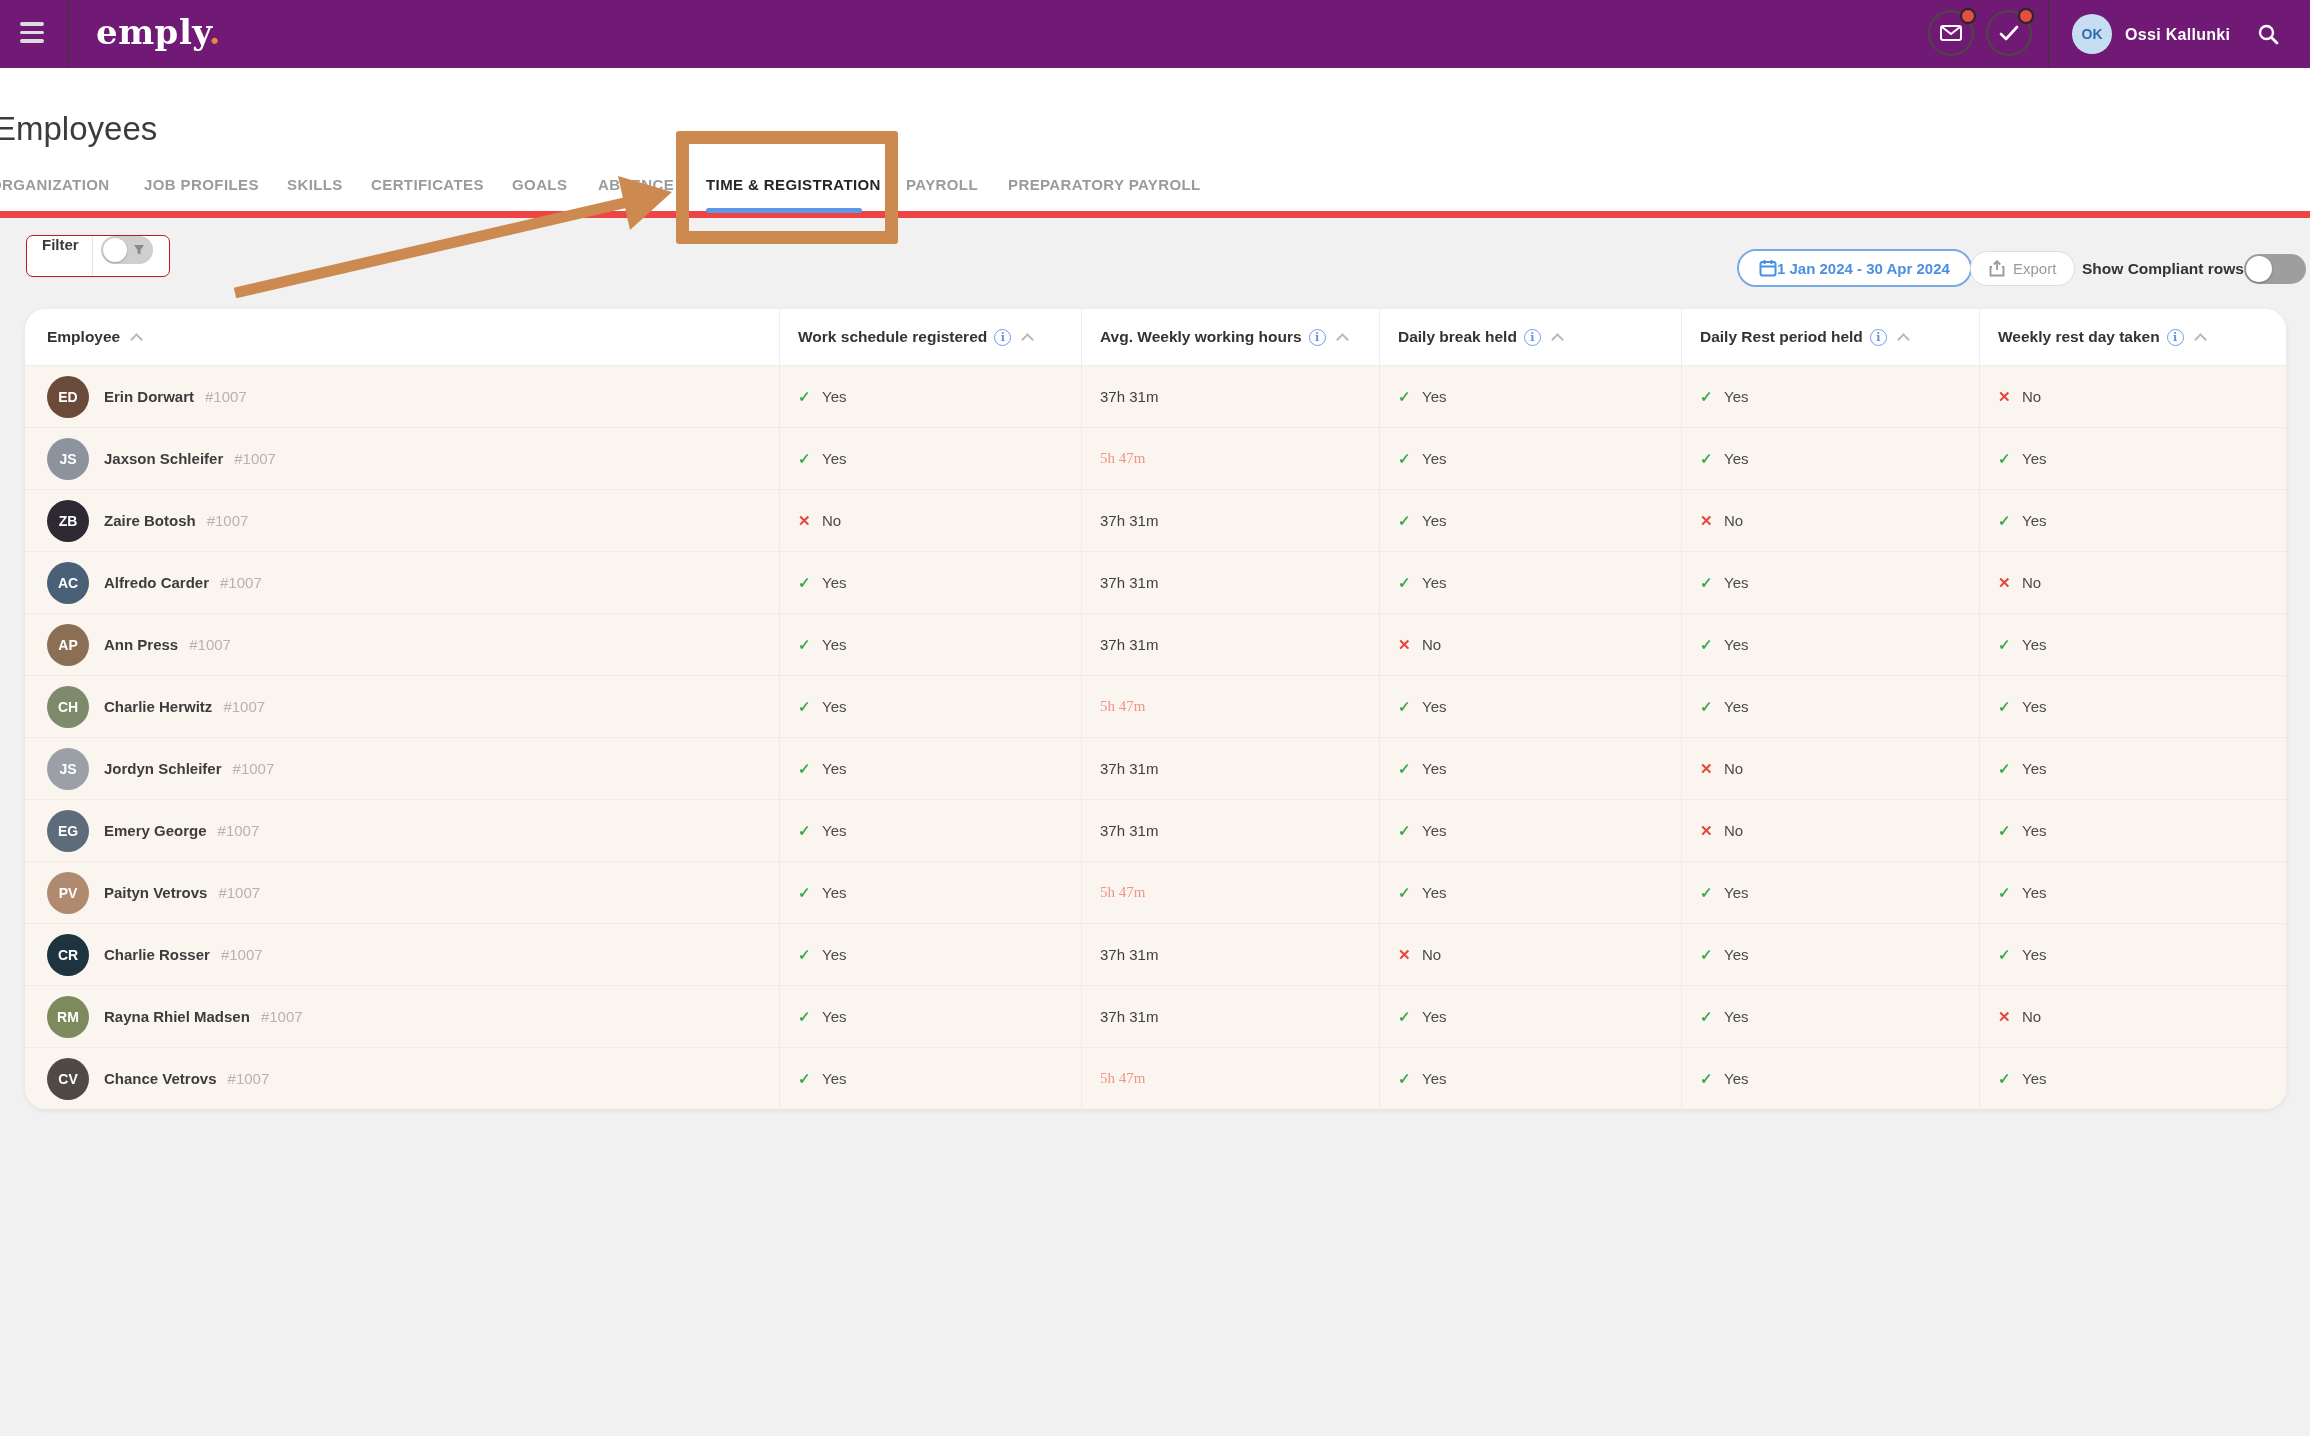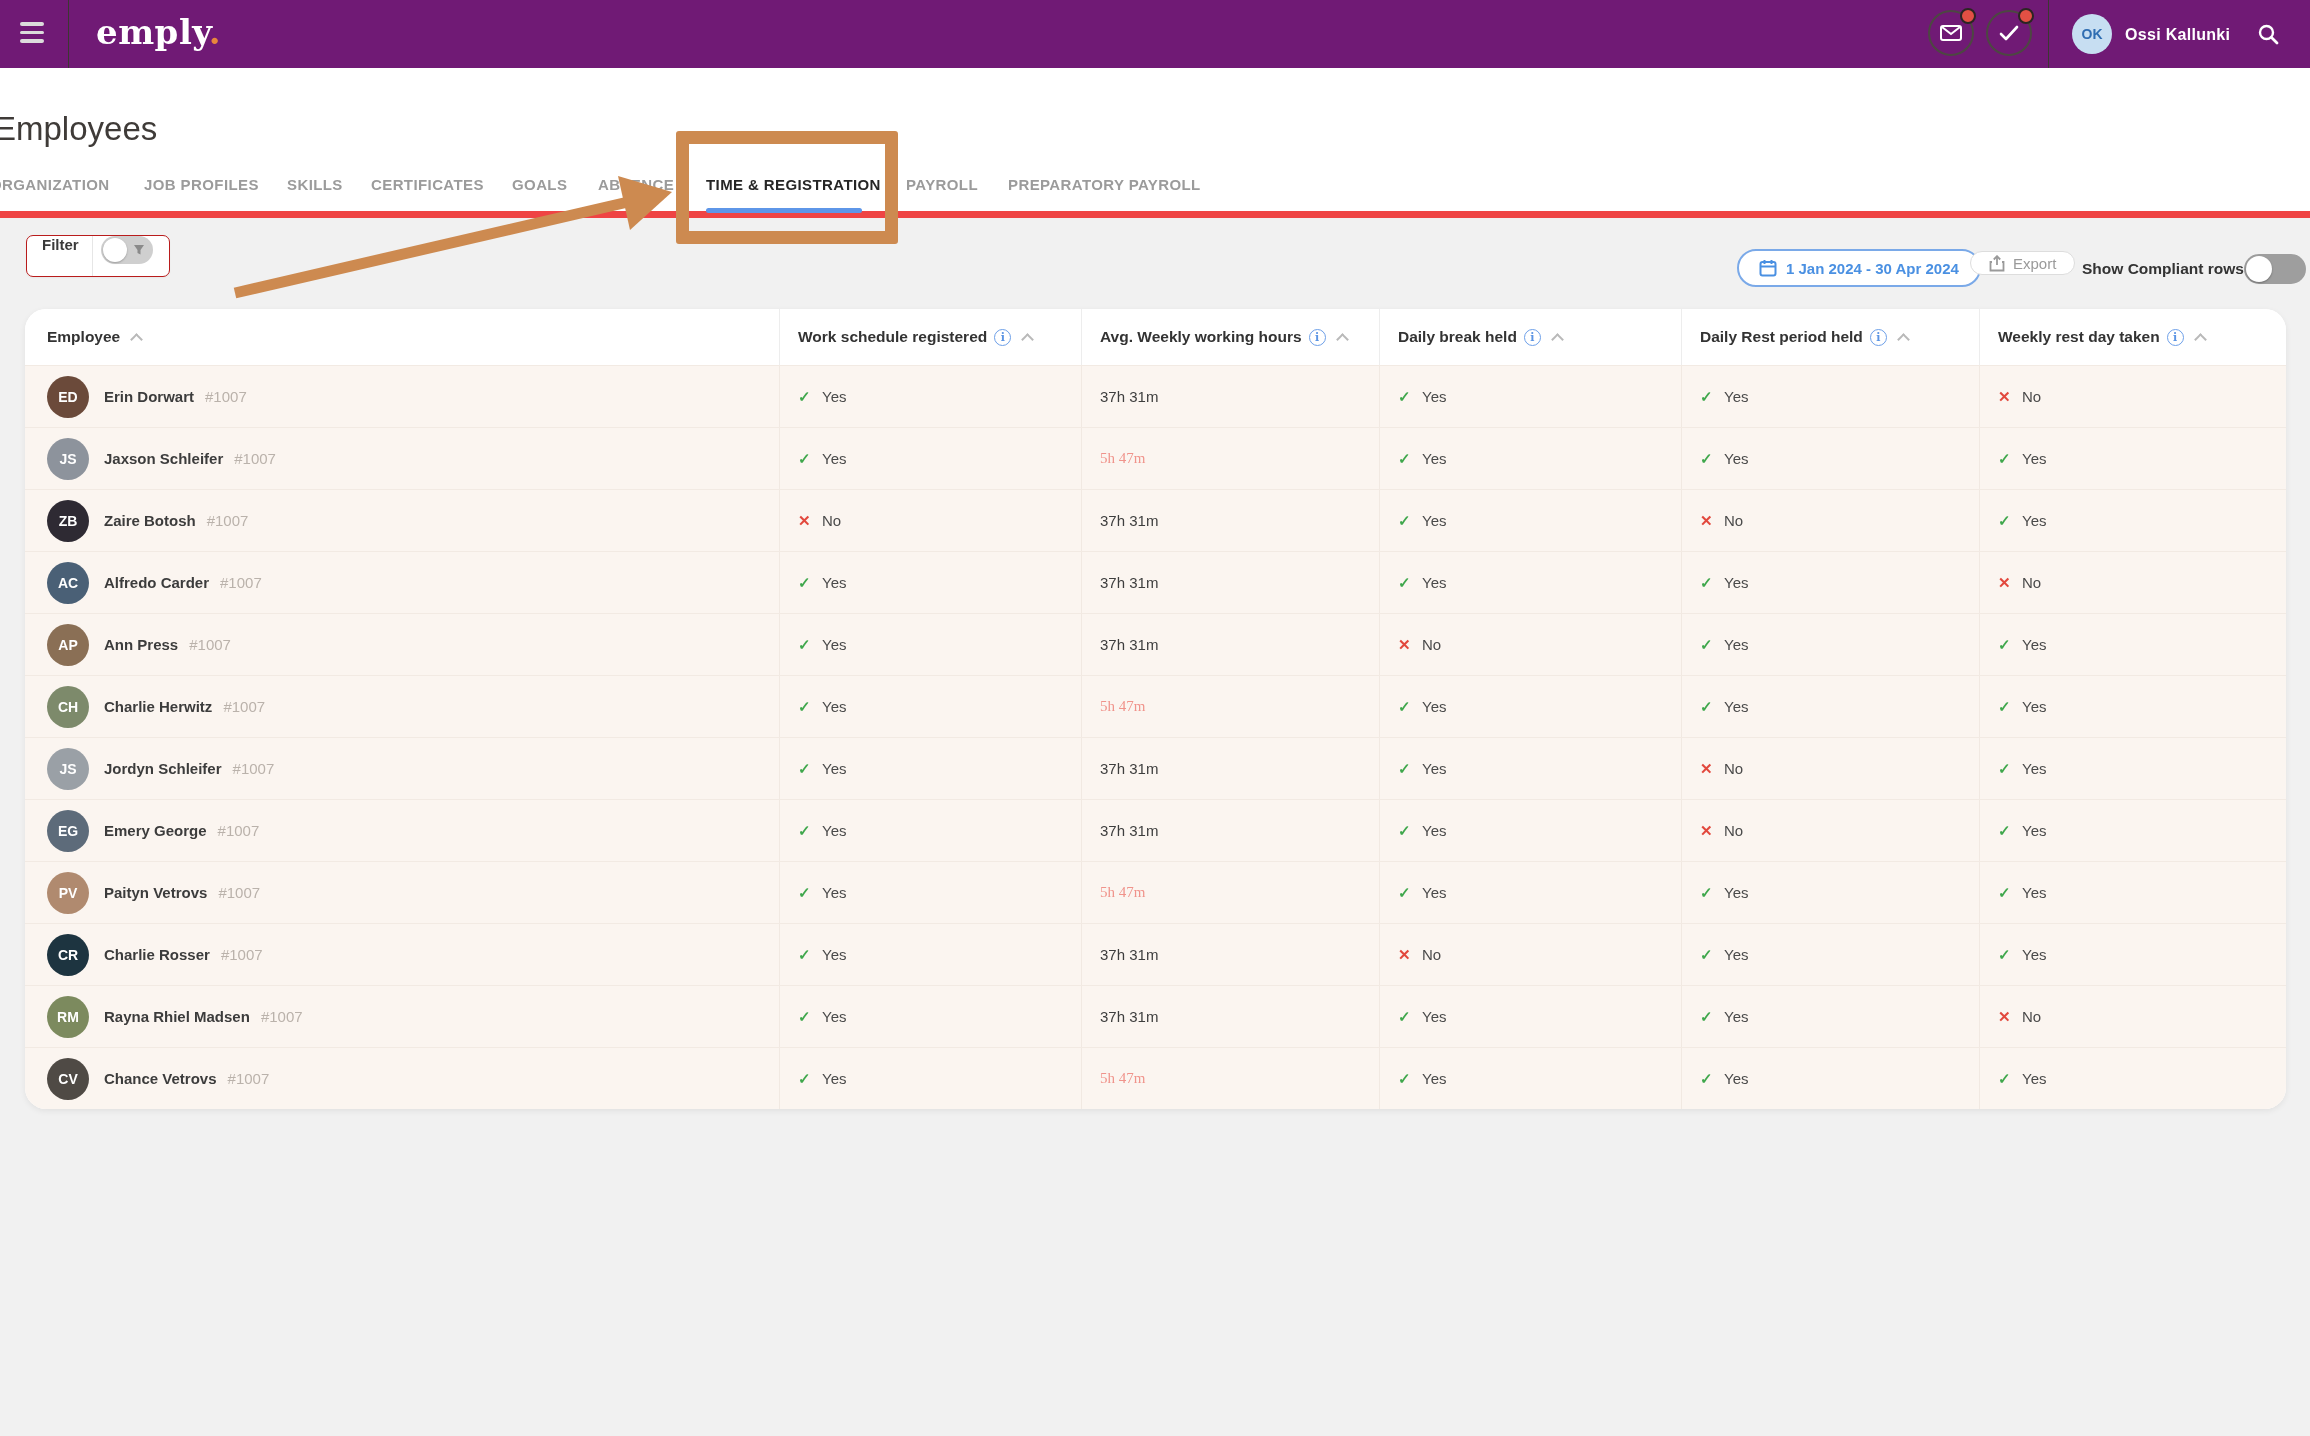--- a/index.html
+++ b/index.html
@@ -28,22 +28,22 @@
   .tab-underline { position:absolute; left:706px; top:140px; width:156px; height:5px; border-radius:3px; background:#5e96e8; }
 
   
   .filter-ctl { position:absolute; left:26px; top:235px; width:144px; height:42px; background:#ffffff; border:1px solid #b91c1c; border-radius:7px; display:flex; align-items:flex-start; cursor:pointer; box-shadow:0 1px 2px rgba(0,0,0,0.04); }
   .filter-ctl .lbl { font-size:15px; font-weight:700; color:#3a3a3a; margin-left:15px; }
   .filter-ctl .sep { width:1px; height:40px; background:#e6e6e6; margin-left:13px; }
   .mini-toggle { position:relative; width:52px; height:28px; background:#cfcfcf; border-radius:14px; margin-left:8px; }
   .mini-toggle .knob { position:absolute; left:2px; top:2px; width:24px; height:24px; background:#ffffff; border-radius:50%; box-shadow:0 1px 2px rgba(0,0,0,0.25); }
   .mini-toggle svg { position:absolute; right:8px; top:8px; }
 
-  .date-pill { position:absolute; left:1737px; top:249px; height:38px; padding:0 20px; border:2px solid #7aa9e8; border-radius:19px; background:#ffffff; display:flex; align-items:center; gap:9px; color:#4a90e2; font-size:15px; font-weight:700; cursor:pointer; }
-  .export-pill { position:absolute; left:1970px; top:251px; height:24px; padding:0 18px; border:1px solid #dddddd; border-radius:18px; background:#ffffff; display:flex; align-items:center; gap:8px; color:#9a9a9a; font-size:15px; cursor:pointer; }
+  .date-pill { position:absolute; left:1737px; top:249px; height:38px; padding:0 20px; border:2px solid #7aa9e8; border-radius:19px; background:#ffffff; display:flex; align-items:center; color:#4a90e2; font-size:15px; font-weight:700; cursor:pointer; }
+  .export-pill { position:absolute; left:1970px; top:251px; height:35px; padding:0 18px; border:1px solid #dddddd; border-radius:18px; background:#ffffff; display:flex; align-items:center; gap:8px; color:#9a9a9a; font-size:15px; cursor:pointer; }
   .compliant-lbl { position:absolute; left:2082px; top:260px; font-size:15.5px; font-weight:700; color:#333333; }
   .big-toggle { position:absolute; left:2244px; top:254px; width:62px; height:30px; background:#9e9e9e; border-radius:15px; cursor:pointer; }
   .big-toggle .knob { position:absolute; left:2px; top:2px; width:26px; height:26px; background:#ffffff; border-radius:50%; box-shadow:0 1px 2px rgba(0,0,0,0.3); }
 
   
   .card { position:absolute; left:25px; top:309px; width:2261px; border-radius:21px; overflow:hidden; background:#ffffff; box-shadow:0 2px 6px rgba(0,0,0,0.07); }
   .thead, .trow { display:grid; grid-template-columns:755px 302px 298px 302px 298px 306px; }
   .thead { height:56px; background:#ffffff; }
   .th { display:flex; align-items:center; padding-left:18px; font-size:15.5px; font-weight:700; color:#333333; border-right:1px solid #ededed; }
   .th:first-child { padding-left:22px; }

